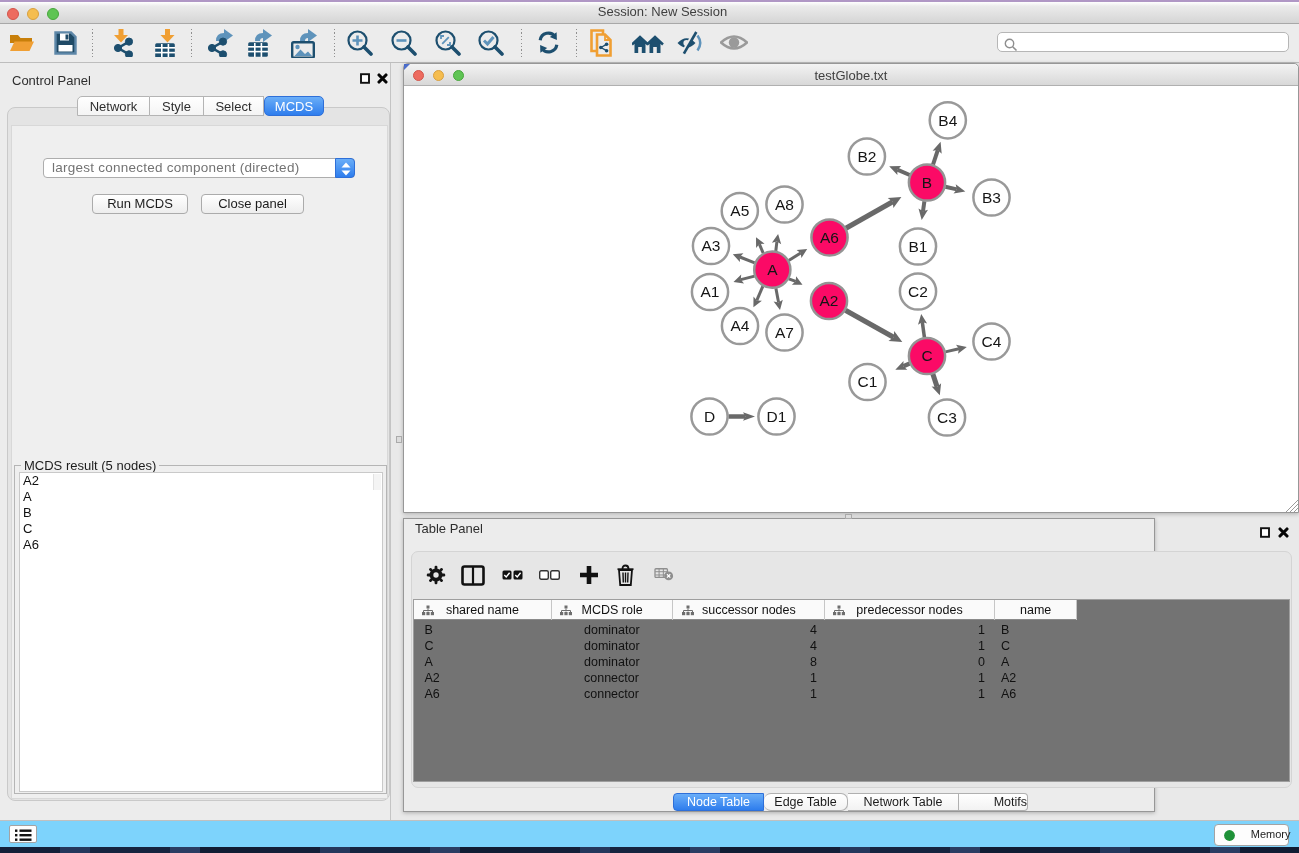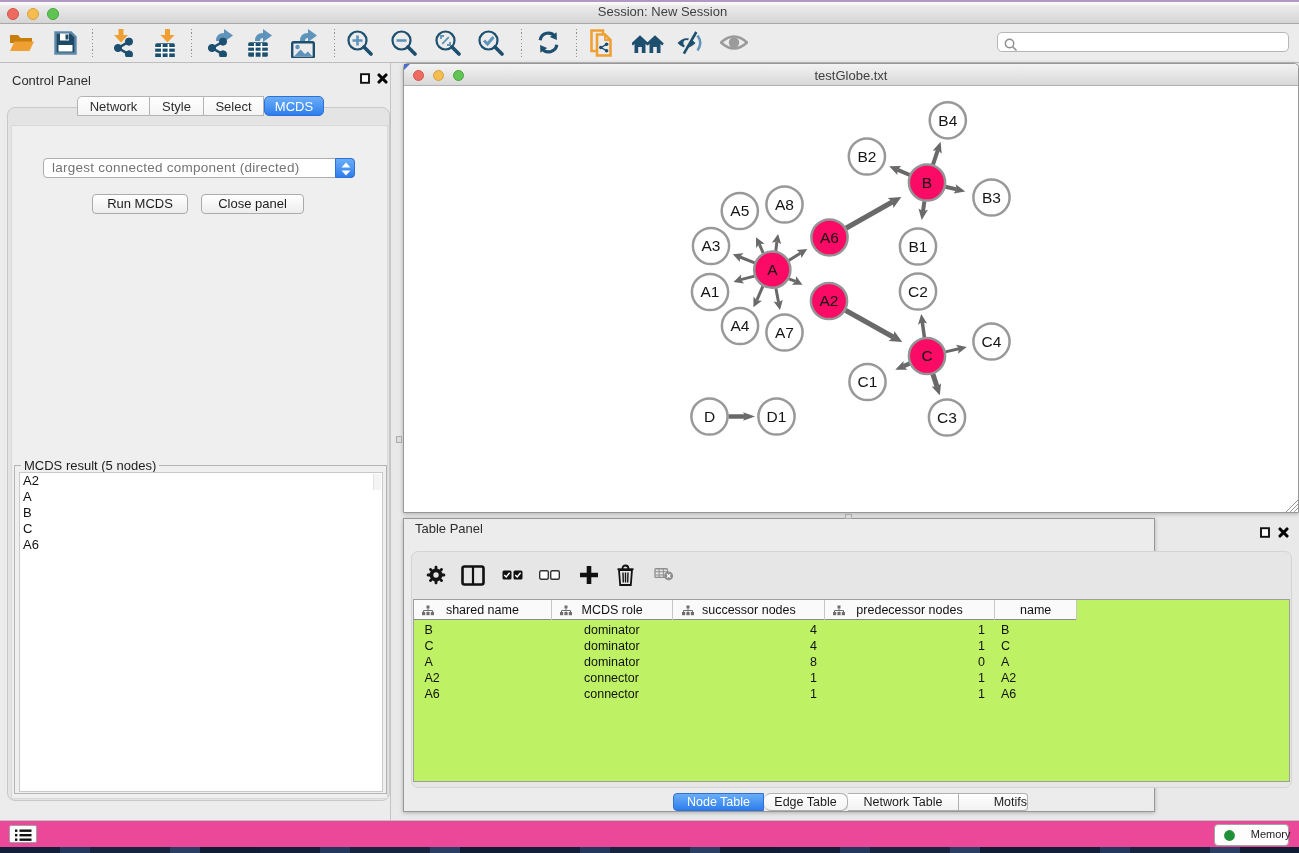--- a/index.html
+++ b/index.html
@@ -32,29 +32,29 @@
 #mcdsscroll { position:absolute; right:1px; top:1px; width:8px; height:313px; background:#f4f4f4; border-left:1px solid #e2e2e2; }
 
 #netwin { left:403px; top:63px; width:896px; height:450px; background:#fff; border:1px solid #979797; border-radius:5px 5px 0 0; box-shadow:0 1px 4px rgba(0,0,0,0.25); }
 #nettitle { position:absolute; left:0; top:0; width:894px; height:22px; background:linear-gradient(#f3f3f3,#d8d8d8); border-bottom:1px solid #b0b0b0; border-radius:5px 5px 0 0; }
 #nettitle span { display:block; text-align:center; font-size:13px; color:#3f3f3f; margin-top:4px; }
 .light2 { position:absolute; width:11px; height:11px; border-radius:50%; top:6px; }
 
 #tablewin { left:403px; top:518px; width:752px; height:294px; background:#ececec; border:1px solid #979797; box-shadow:0 1px 4px rgba(0,0,0,0.25); }
 #tablewin h1 { font-size:13px; font-weight:normal; color:#2e2e2e; position:absolute; left:11px; top:2px; }
 #tbltoolbar { position:absolute; left:9px; top:38px; width:876px; height:36px; }
-#tblarea { position:absolute; left:9px; top:80px; width:877px; height:183px; background:#bef264; border:1px solid #9e9e9e; }
+#tblarea { position:absolute; left:9px; top:80px; width:877px; height:183px; background:#737373; border:1px solid #9e9e9e; }
 #tblheader { position:absolute; left:0; top:0; width:663px; height:20px; background:#fafafa; border-bottom:1px solid #8a8a8a; }
 .hcell { position:absolute; top:0; height:20px; border-right:1px solid #c6c6c6; font-size:12.5px; color:#111; text-align:center; line-height:20px; }
 .trow { position:absolute; font-size:12.5px; color:#111; height:16.3px; line-height:16.3px; }
 
 .btab { position:absolute; top:274px; height:18px; font-size:12.5px; color:#1c1c1c; text-align:center; line-height:17px; background:linear-gradient(#ffffff,#f2f2f2); border:1px solid #b0b0b0; }
 #btab-node { background:linear-gradient(#6aaef8,#2e7ded); color:#fff; border:1px solid #2e6fd8; }
 
-#statusbar { left:0; top:820px; width:1299px; height:27px; background:#ec4899; border-top:1px solid #c0c0c0; }
+#statusbar { left:0; top:820px; width:1299px; height:27px; background:#7dd3fc; border-top:1px solid #c0c0c0; }
 #listbtn { position:absolute; left:9px; top:4px; width:28px; height:18px; background:#fdfdfd; border:1px solid #a3a3a3; border-radius:2px; }
 #membtn { position:absolute; right:10.5px; top:2.5px; width:75px; height:22px; background:#fdfdfd; border:1px solid #a3a3a3; border-radius:4px; font-size:11px; color:#1c1c1c; line-height:19px; }
 #wallpaper { left:0; top:847px; width:1299px; height:6px; background:repeating-linear-gradient(90deg,#131f38 0 60px,#24375c 60px 90px,#16243f 90px 170px,#2a3d63 170px 200px,#101c33 200px 260px); }
 </style>
 </head>
 <body>
 <div class="abs" id="titlebar">
   <div class="light" style="left:7px;background:#ed6b5f;border:1px solid #d3554b;"></div>
   <div class="light" style="left:27px;background:#f5bd4f;border:1px solid #d9a03f;"></div>
   <div class="light" style="left:47px;background:#5fc454;border:1px solid #48a73d;"></div>

